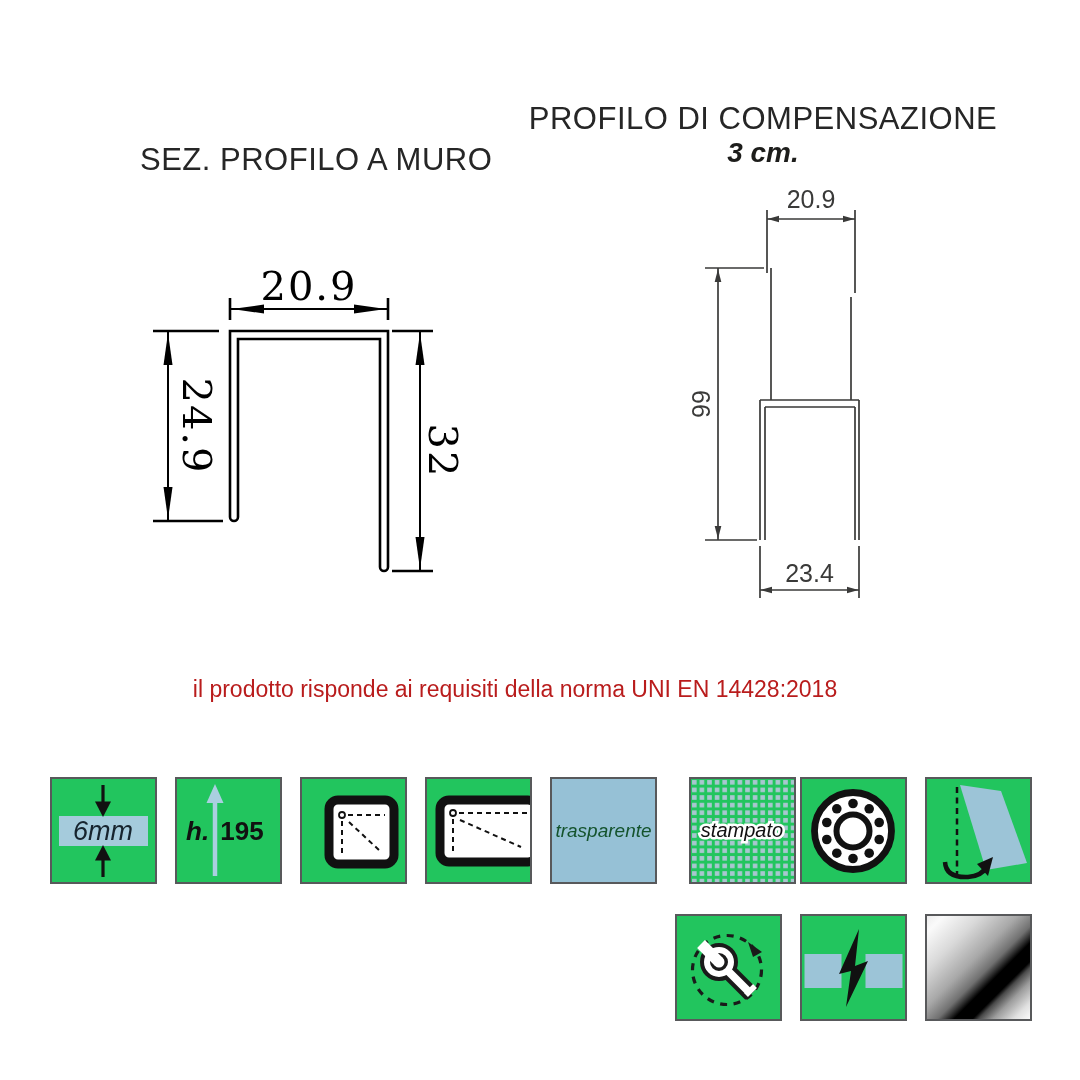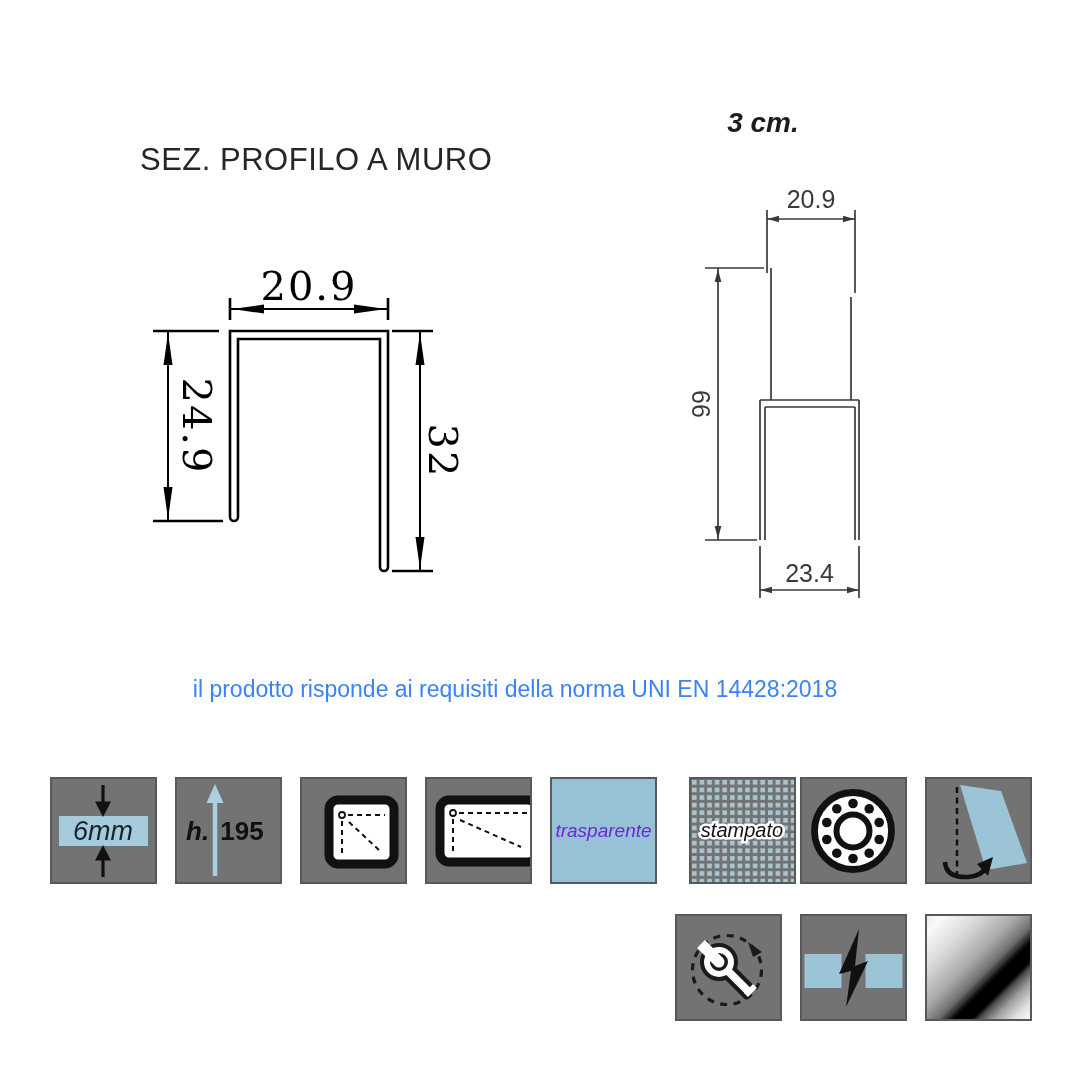--- a/index.html
+++ b/index.html
@@ -1,35 +1,36 @@
 <!DOCTYPE html>
 <html><head>
 <meta charset="utf-8">
 <style>
   html,body{margin:0;padding:0}
   body{width:1080px;height:1080px;background:#ffffff;position:relative;overflow:hidden;
        font-family:"Liberation Sans",sans-serif;color:#1d1d1b}
   .abs{position:absolute}
   .title{font-size:31px;color:#262626;letter-spacing:.5px;text-align:center;white-space:nowrap}
-  .subtitle{font-size:28px;font-weight:bold;font-style:italic;color:#1d1d1b;text-align:center;margin-top:6px}
-  .norm{font-size:23px;color:#3b82f6;text-align:center;white-space:nowrap}
-  .ibox{position:absolute;width:103px;height:103px;border:2px solid #58595b;background:#737373}
+  .subtitle{font-size:28px;font-weight:bold;font-style:italic;color:#1d1d1b;text-align:center;margin-top:0}
+  .norm{font-size:23px;color:#b91c1c;text-align:center;white-space:nowrap}
+  .ibox{position:absolute;width:103px;height:103px;border:2px solid #58595b;background:#22c55e}
   .ibox svg{display:block}
   .fillblue{background:#96c1d6;display:flex;align-items:center;justify-content:center}
-  .lab-it{font-style:italic;font-size:19px;color:#6d28d9}
+  .lab-it{font-style:italic;font-size:19px;color:#14532d}
   .chrome{background:linear-gradient(135deg,#ededed 0%,#fafafa 8%,#d9d9d9 26%,#a8a8a8 44%,
           #707070 55%,#2b2b2b 60%,#000 63%,#000 72%,#4a4a4a 75%,#9c9c9c 82%,#e0e0e0 92%,#fbfbfb 100%)}
   .serifdim{font-family:"DejaVu Serif",serif;font-size:40px;letter-spacing:2px;fill:#000}
   .sansdim{font-family:"Liberation Sans",sans-serif;font-size:25px;fill:#3a3a39}
 </style>
 </head>
 <body>
 
 <div class="abs title" style="left:140px;top:142px;width:330px">SEZ. PROFILO A MURO</div>
 <div class="abs" style="left:528px;top:101px;width:470px">
+  <div class="title">PROFILO DI COMPENSAZIONE</div>
   <div class="subtitle">3 cm.</div>
 </div>
 
 <svg class="abs" style="left:140px;top:258px" width="340" height="350" viewBox="0 0 340 350">
   <g stroke="#000" stroke-width="2.6" fill="none">
     <path fill="#fff" stroke-linejoin="miter" d="M90,73 H248 V309 A4,4 0 0 1 240,309 V81 H98 V259 A4,4 0 0 1 90,259 Z"></path>
     <g>
       <path d="M90,40 V62 M248,40 V62"></path>
       <path d="M90,51 H248" stroke-width="2"></path>
     </g>

